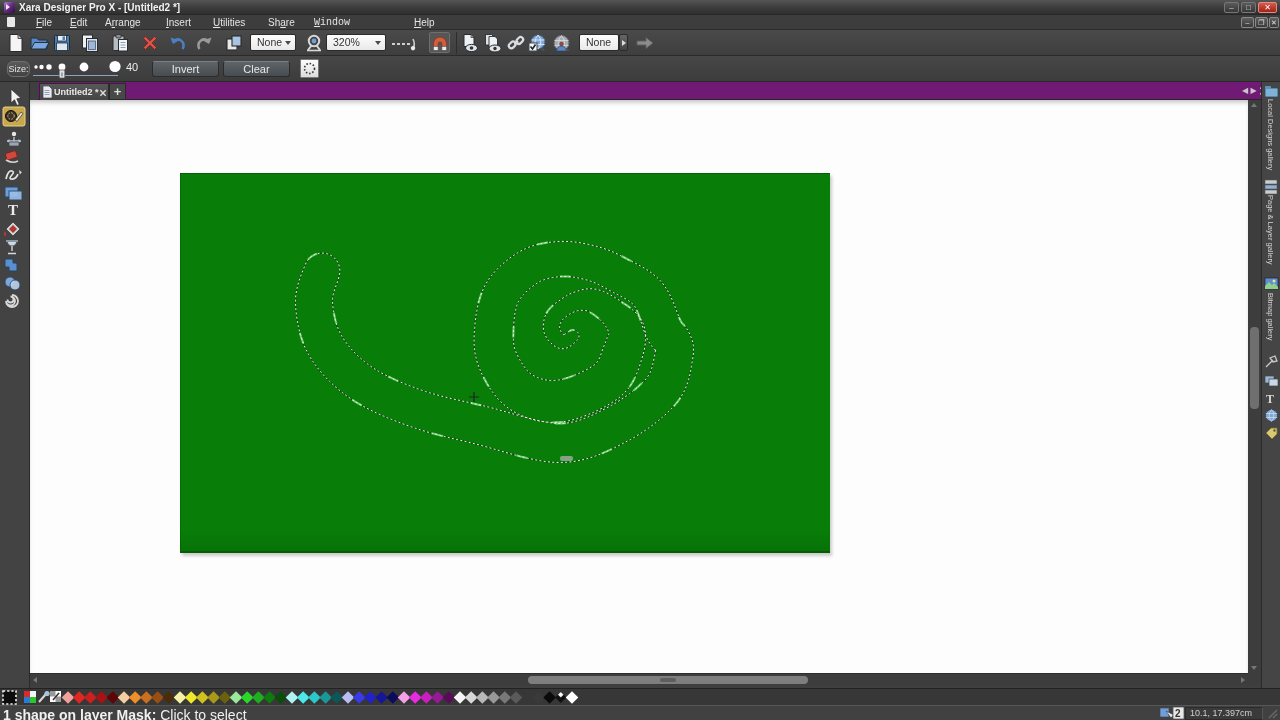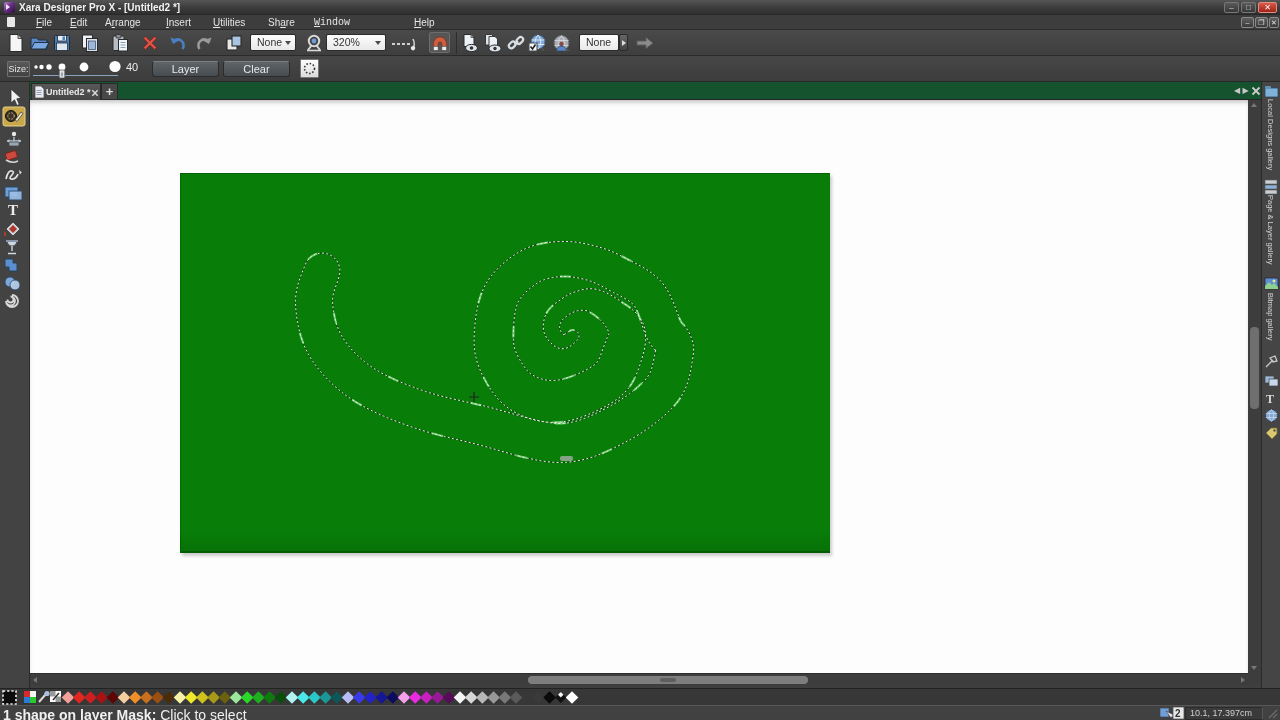--- a/index.html
+++ b/index.html
@@ -40,21 +40,21 @@
 .combo { position:absolute; top:4px; height:17px; background:linear-gradient(#fdfdfd,#e9e9e9);
   border:1px solid #2b2b2b; border-radius:2px; color:#333; font-size:10.5px; }
 .combo .txt { position:absolute; left:6px; top:1px; }
 .combo .arr { position:absolute; right:4px; top:6px; width:0; height:0;
   border-left:3.5px solid transparent; border-right:3.5px solid transparent; border-top:4.5px solid #4a4a4a; }
 .btn2 { position:absolute; top:5px; height:16px; background:linear-gradient(#5e6468,#474c50);
   border:1px solid #2c2c2c; border-top-color:#7b8084; border-radius:3px;
   color:#e8e8e8; font-size:11px; text-align:center; line-height:14px; }
 
 
-#tabbar { left:30px; top:82px; width:1231px; height:18px; background:#14532d; border-bottom:1px solid #262626; }
+#tabbar { left:38px; top:82px; width:1231px; height:18px; background:#701a75; border-bottom:1px solid #262626; }
 #tab1 { position:absolute; left:1px; top:1px; width:70px; height:17px;
   background:linear-gradient(#585858,#454545); border:1px solid #2a2a2a; border-bottom:none; }
 #tab1 .lbl { position:absolute; left:14px; top:3px; color:#e9e9e9; font-size:9px; font-weight:bold; }
 #tabplus { position:absolute; left:71px; top:1px; width:17px; height:17px; background:#484848;
   border:1px solid #2a2a2a; color:#ddd; font-size:13px; font-weight:bold; text-align:center; line-height:15px; }
 
 
 #lefttools { left:0; top:82px; width:30px; height:606px; background:#434343; border-right:1px solid #2a2a2a; }
 #rightbar { left:1261px; top:82px; width:19px; height:606px; background:#454545; border-left:1px solid #2a2a2a; }
 .vtext { position:absolute; left:4px; color:#d4d4d4; font-size:7.5px; white-space:nowrap;
@@ -212,34 +212,34 @@
       </div>
     <div class="abs" style="left:619px; top:4px; width:9px; height:17px; background:linear-gradient(#666,#444); border:1px solid #2b2b2b; border-radius:2px;">
       <div style="position:absolute; left:2px; top:5px; width:0; height:0; border-top:3px solid transparent; border-bottom:3px solid transparent; border-left:4px solid #ddd;"></div>
       </div>
     <svg class="tbico" style="left:635px;" viewBox="0 0 20 20" id="ic-arrow">
         <path d="M2 8 h9 V4.5 L18 10 l-7 5.5 V12 H2 z" fill="#8b8b8b" stroke="#5c5c5c" stroke-width="1"></path>
       </svg>
   </div>
 
   <div class="abs" id="toolbar2">
-    <div class="abs" style="left:7px; top:5px; width:23px; height:16px; background:linear-gradient(#5a5a5a,#424242); border:1px solid #6f6f6f; border-radius:1px; color:#e6e6e6; font-size:9px; text-align:center; line-height:15px;">Size:</div>
+    <div class="abs" style="left:7px; top:5px; width:23px; height:16px; background:linear-gradient(#5a5a5a,#424242); border:1px solid #6f6f6f; border-radius:6px; color:#e6e6e6; font-size:9px; text-align:center; line-height:15px;">Size:</div>
     <svg class="tbico" style="left:32px; top:3px; width:90px;" viewBox="0 0 90 20" id="ic-dots">
         <line x1="1" y1="16.5" x2="86" y2="16.5" stroke="#8ba3bd" stroke-width="1.2"></line>
         <circle cx="4" cy="8" r="1.7" fill="#fff"></circle>
         <circle cx="9.5" cy="8" r="2.2" fill="#fff"></circle>
         <circle cx="17" cy="8" r="2.7" fill="#fff"></circle>
         <circle cx="30" cy="8" r="3.4" fill="#fff"></circle>
         <rect x="27.2" y="11" width="5.6" height="8" rx="1" fill="#dfe3e8" stroke="#555" stroke-width="0.7"></rect>
         <rect x="29" y="13.5" width="2" height="3.8" fill="#9aa2ab"></rect>
         <circle cx="52" cy="8" r="4.4" fill="#fff"></circle>
         <circle cx="83" cy="7.5" r="5.6" fill="#fff"></circle>
       </svg>
     <div class="abs" style="left:126px; top:5px; color:#eee; font-size:11px;">40</div>
-    <div class="btn2" style="left:152px; width:67px;">Layer</div>
+    <div class="btn2" style="left:152px; width:67px;">Invert</div>
     <div class="btn2" style="left:223px; width:67px;">Clear</div>
     <div class="abs" style="left:300px; top:3px; width:19px; height:19px; background:linear-gradient(#fdfdfd,#dcdcdc); border:1px solid #777; border-radius:1px;">
       <svg width="17" height="17" viewBox="0 0 17 17">
           <circle cx="8.5" cy="8.5" r="5" fill="none" stroke="#333" stroke-width="1.6" stroke-dasharray="1.5 1.8"></circle>
         </svg>
     </div>
   </div>
 
   <div class="abs" id="tabbar">
     <div id="tab1">

